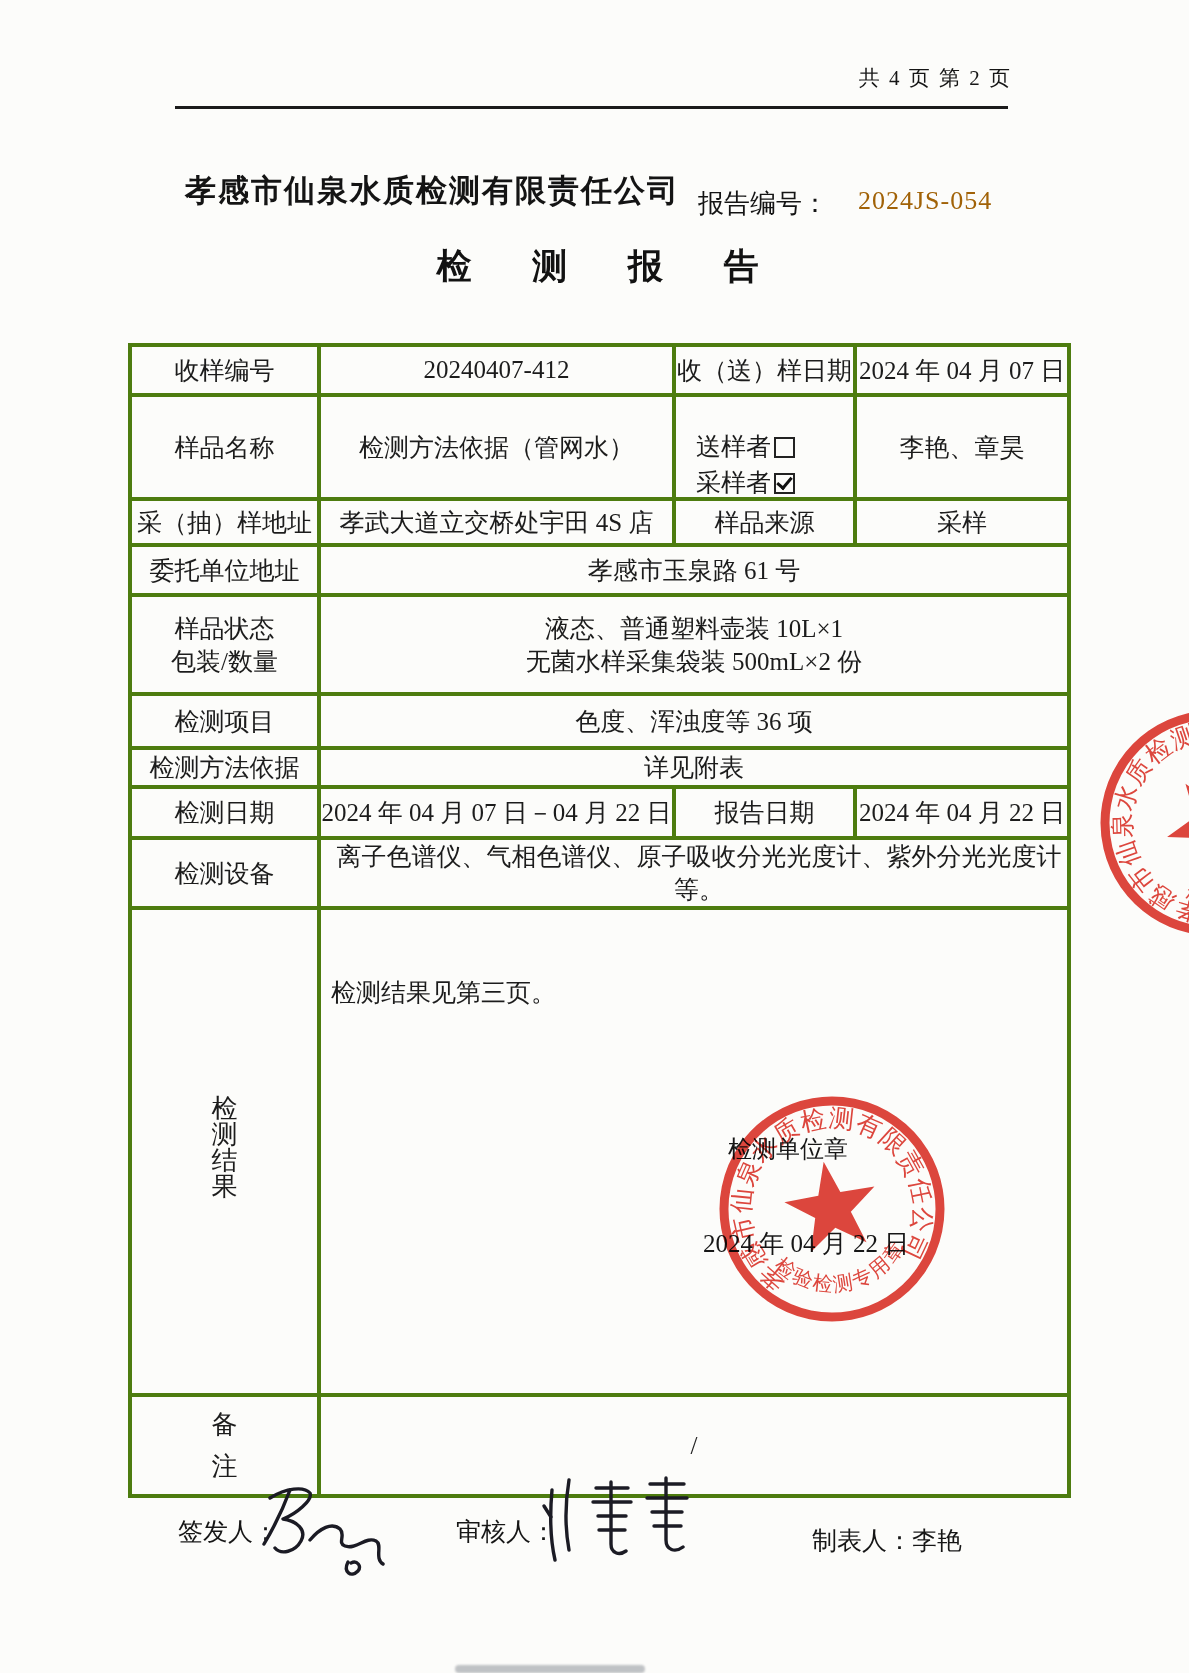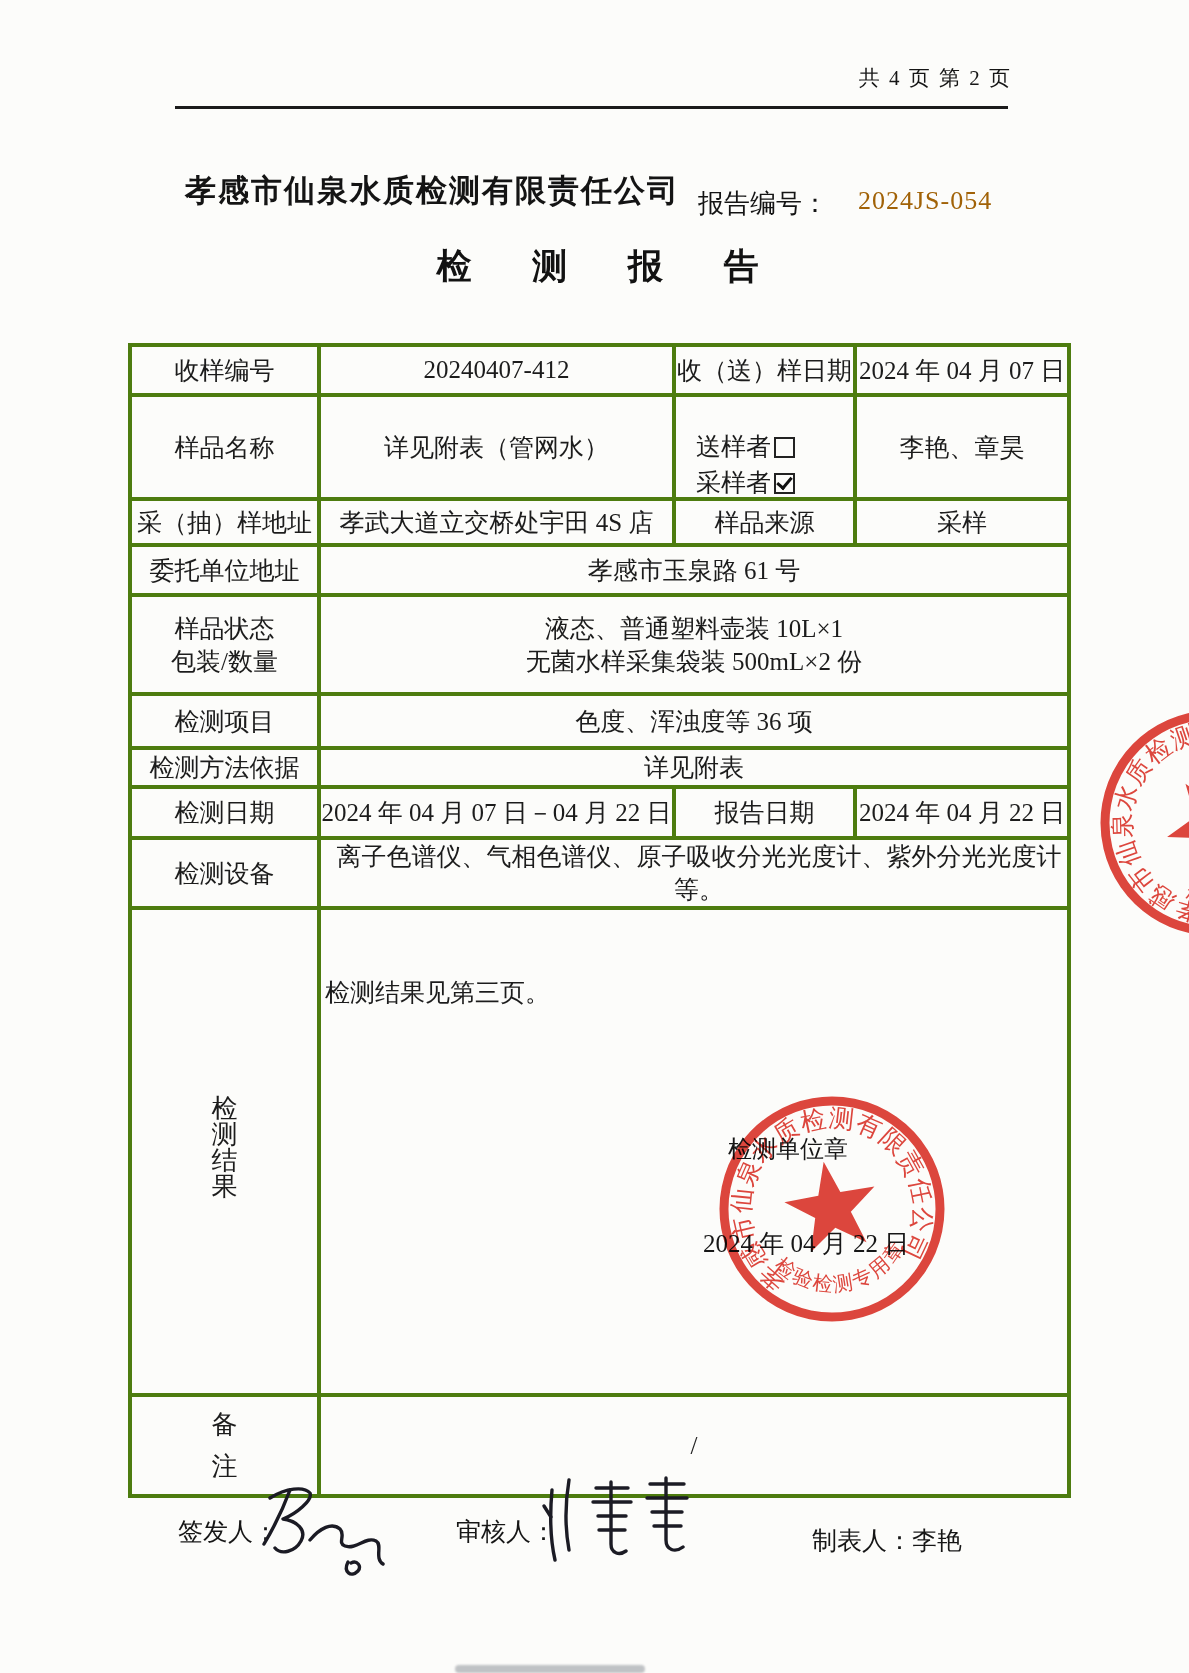--- a/index.html
+++ b/index.html
@@ -27,21 +27,21 @@
   .two-line{display:flex;flex-direction:column;justify-content:center;height:100%;}
   .cb-cell{display:flex;flex-direction:column;justify-content:center;gap:8px;height:100%;padding-left:20px;text-align:left;margin-top:36px;}
   .cb-line{font-size:25px;line-height:28px;}
   .cb{display:inline-block;width:17px;height:17px;border:2px solid #222;vertical-align:-3px;margin-left:3px;position:relative;}
   .cb.checked::after{content:"";position:absolute;left:4px;top:-1px;width:6px;height:12px;border-right:3px solid #111;border-bottom:3px solid #111;transform:rotate(40deg);}
   .vlabel{display:flex;flex-direction:column;justify-content:space-between;height:100%;box-sizing:border-box;padding:58px 0 66px;}
   .vlabel div{font-size:26px;line-height:26px;}
   .vlabel2{display:flex;flex-direction:column;justify-content:center;gap:16px;height:100%;}
   .vlabel2 div{font-size:26px;line-height:26px;}
   .result-cell{position:relative;}
-  .result-note{position:absolute;left:4px;top:66px;font-size:25px;color:#1c1c1c;}
+  .result-note{position:absolute;left:10px;top:66px;font-size:25px;color:#1c1c1c;}
   
   .stamp-caption{left:728px;top:1133px;font-size:24px;color:#161616;z-index:6;}
   .stamp-date{left:703px;top:1227px;font-size:25px;color:#161616;z-index:6;}
   .stamp{z-index:7;mix-blend-mode:multiply;opacity:.92;}
   .stamp svg{display:block;}
   
   .foot-label{font-size:25px;color:#161616;}
   .sig{z-index:2;}
   .smudge{left:455px;top:1665px;width:190px;height:8px;background:#8e939a;opacity:.55;border-radius:4px;filter:blur(1px);}
 </style>
@@ -64,21 +64,21 @@
     </colgroup>
   <tbody>
       <tr style="height:50px">
     <td>收样编号</td>
     <td>20240407-412</td>
     <td class="small">收（送）样日期</td>
     <td class="small">2024 年 04 月 07 日</td>
   </tr>
   <tr style="height:70px">
     <td>样品名称</td>
-    <td>详见附表（管网水）</td>
+    <td>检测方法依据（管网水）</td>
     <td>
       <div class="cb-cell">
         <div class="cb-line"><span>送样者</span><span class="cb"></span></div>
         <div class="cb-line"><span>采样者</span><span class="cb checked"></span></div>
       </div>
     </td>
     <td>李艳、章昊</td>
   </tr>
   <tr style="height:46px">
     <td class="small">采（抽）样地址</td>

